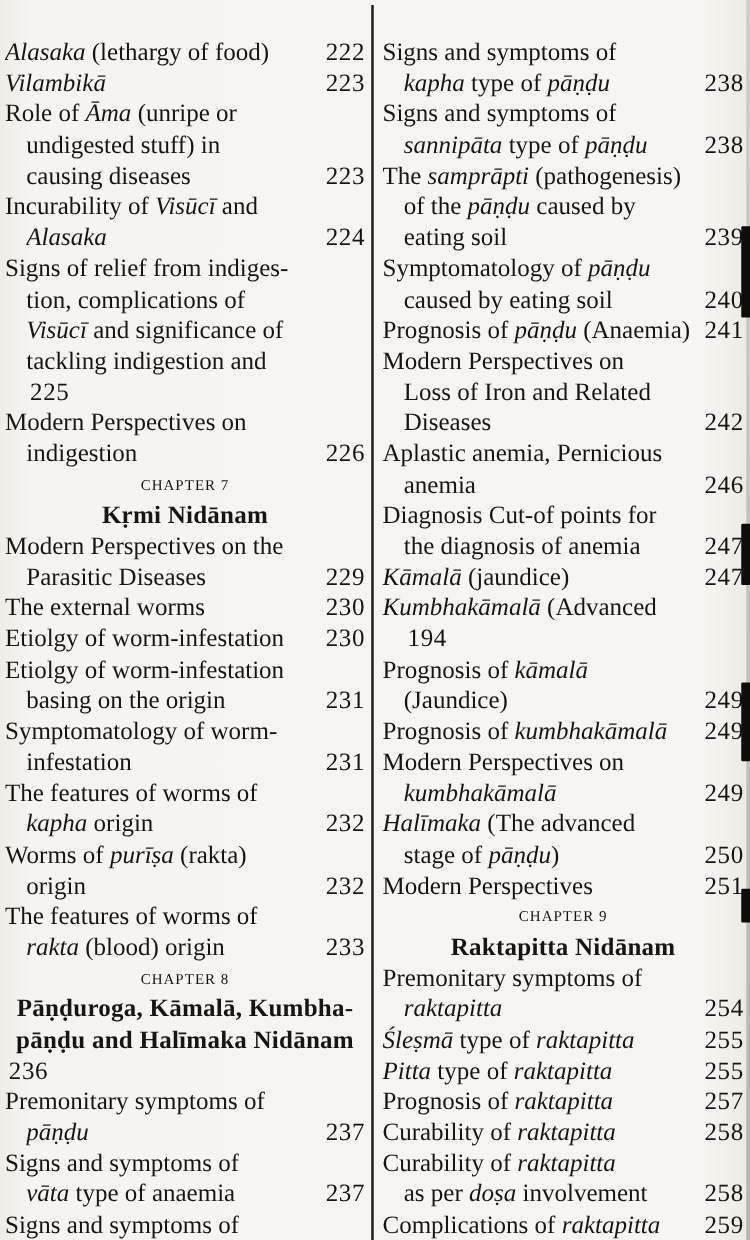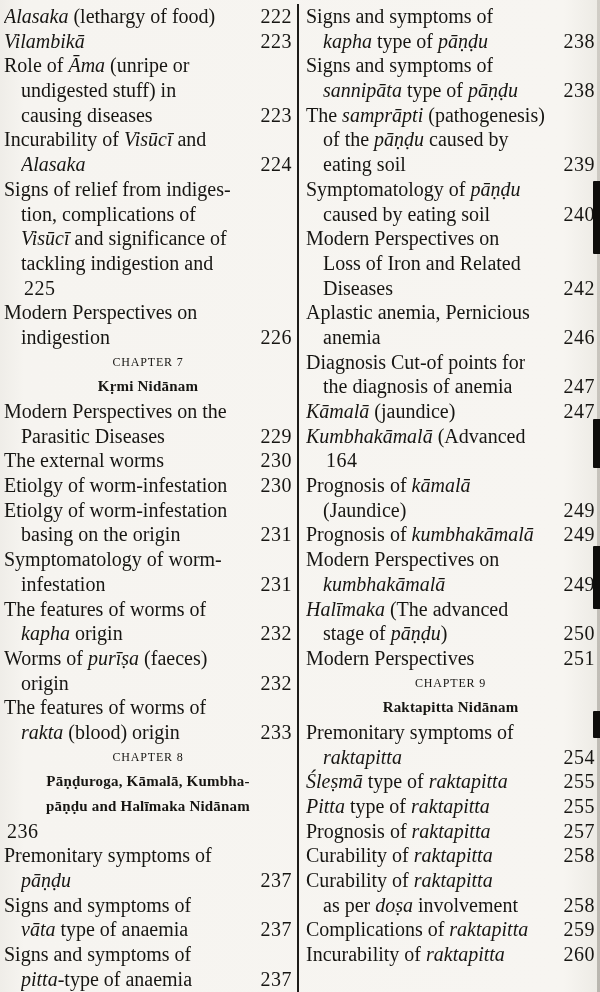--- a/index.html
+++ b/index.html
@@ -9,40 +9,40 @@
     font-family: "Liberation Serif", serif;
   }
   .page {
     position: relative;
     width: 600px; height: 992px;
     background: linear-gradient(90deg, #efede8 0%, #f6f4f0 4%, #f7f5f1 94%, #eceae4 100%);
     color: #161512;
     overflow: hidden;
   }
   .cols { display: flex; height: 100%; box-sizing: border-box; padding-top: 4px; }
-  .col { box-sizing: border-box; }
+  .col { box-sizing: border-box; margin-top: 26px; }
   .col-left  { width: 297px; padding: 0 5px 0 4px; }
   .divider   { width: 2px; background: #1d1c19; flex: 0 0 auto; }
   .col-right { width: 301px; padding: 0 5px 0 7px; }
 
   .line {
     display: flex; justify-content: space-between; align-items: baseline;
     height: 24.7px; line-height: 24.7px;
     font-size: 20px; white-space: nowrap;
   }
   .line .txt { overflow: hidden; }
   .line.indent { padding-left: 17px; }
   .pg { margin-left: 3px; letter-spacing: 0.5px; }
   .line.chapter-label {
     justify-content: center;
     font-size: 12px; letter-spacing: 0.8px;
   }
   .line.chapter-title {
     justify-content: center;
-    font-weight: bold; font-size: 15px; letter-spacing: 0.2px;
+    font-weight: bold; font-size: 20px; letter-spacing: 0.2px;
   }
   i { font-style: italic; }
 
   .right-edge-shadow {
     position: absolute; top: 0; right: 0; width: 3px; height: 100%;
     background: linear-gradient(180deg, #b9b5ad, #8f8b83);
     opacity: 0.55;
   }
   .edge-mark {
     position: absolute; right: 0; width: 7px;
@@ -134,21 +134,21 @@
           <span class="pg">231</span>
         </div>
         <div class="line">
           <span class="txt"><span>The features of worms of</span></span>
         </div>
         <div class="line indent">
           <span class="txt"><i>kapha</i><span> origin</span></span>
           <span class="pg">232</span>
         </div>
         <div class="line">
-          <span class="txt"><span>Worms of </span><i>purīṣa</i><span> (faeces)</span></span>
+          <span class="txt"><span>Worms of </span><i>purīṣa</i><span> (rakta)</span></span>
         </div>
         <div class="line indent">
           <span class="txt"><span>origin</span></span>
           <span class="pg">232</span>
         </div>
         <div class="line">
           <span class="txt"><span>The features of worms of</span></span>
         </div>
         <div class="line indent">
           <span class="txt"><i>rakta</i><span> (blood) origin</span></span>
@@ -209,20 +209,24 @@
           <span class="pg">239</span>
         </div>
         <div class="line">
           <span class="txt"><span>Symptomatology of </span><i>pāṇḍu</i></span>
         </div>
         <div class="line indent">
           <span class="txt"><span>caused by eating soil</span></span>
           <span class="pg">240</span>
         </div>
         <div class="line">
+          <span class="txt"><span>Prognosis of </span><i>pāṇḍu</i><span> (Anaemia)</span></span>
+          <span class="pg">241</span>
+        </div>
+        <div class="line">
           <span class="txt"><span>Modern Perspectives on</span></span>
         </div>
         <div class="line indent">
           <span class="txt"><span>Loss of Iron and Related</span></span>
         </div>
         <div class="line indent">
           <span class="txt"><span>Diseases</span></span>
           <span class="pg">242</span>
         </div>
         <div class="line">
@@ -240,21 +244,21 @@
           <span class="pg">247</span>
         </div>
         <div class="line">
           <span class="txt"><i>Kāmalā</i><span> (jaundice)</span></span>
           <span class="pg">247</span>
         </div>
         <div class="line">
           <span class="txt"><i>Kumbhakāmalā</i><span> (Advanced</span></span>
         </div>
         <div class="line indent">
-          <span class="pg">164</span>
+          <span class="pg">194</span>
         </div>
         <div class="line">
           <span class="txt"><span>Prognosis of </span><i>kāmalā</i></span>
         </div>
         <div class="line indent">
           <span class="txt"><span>(Jaundice)</span></span>
           <span class="pg">249</span>
         </div>
         <div class="line">
           <span class="txt"><span>Prognosis of </span><i>kumbhakāmalā</i></span>

